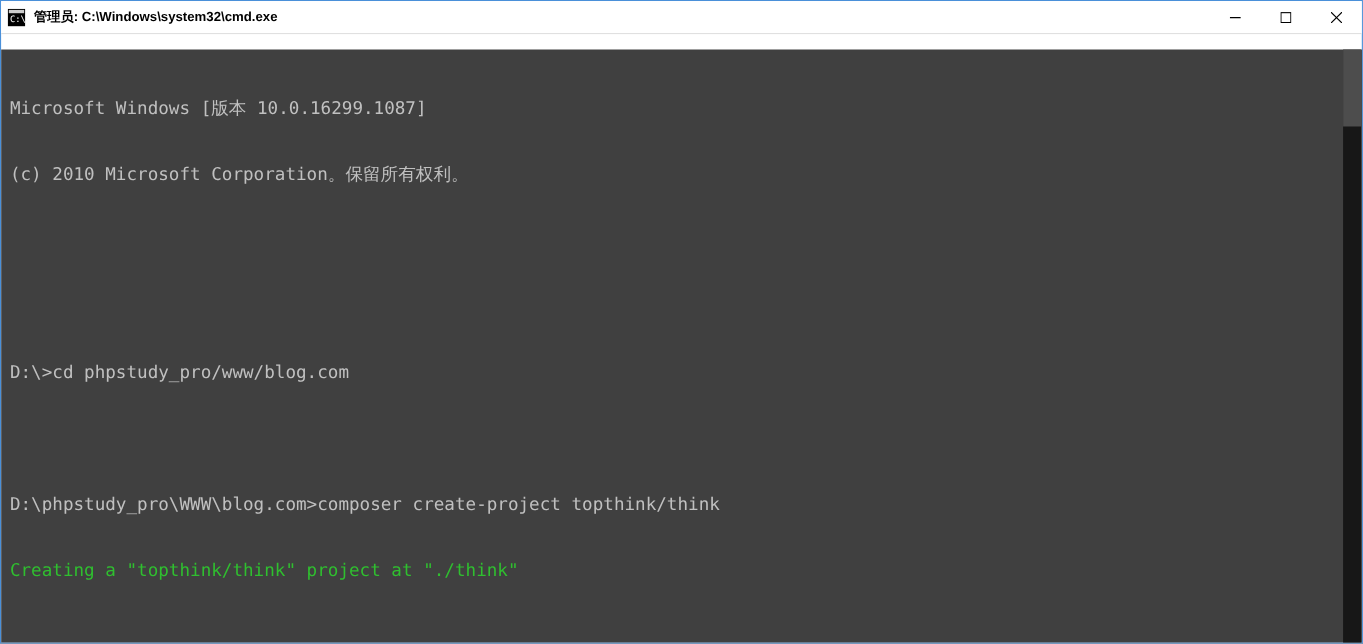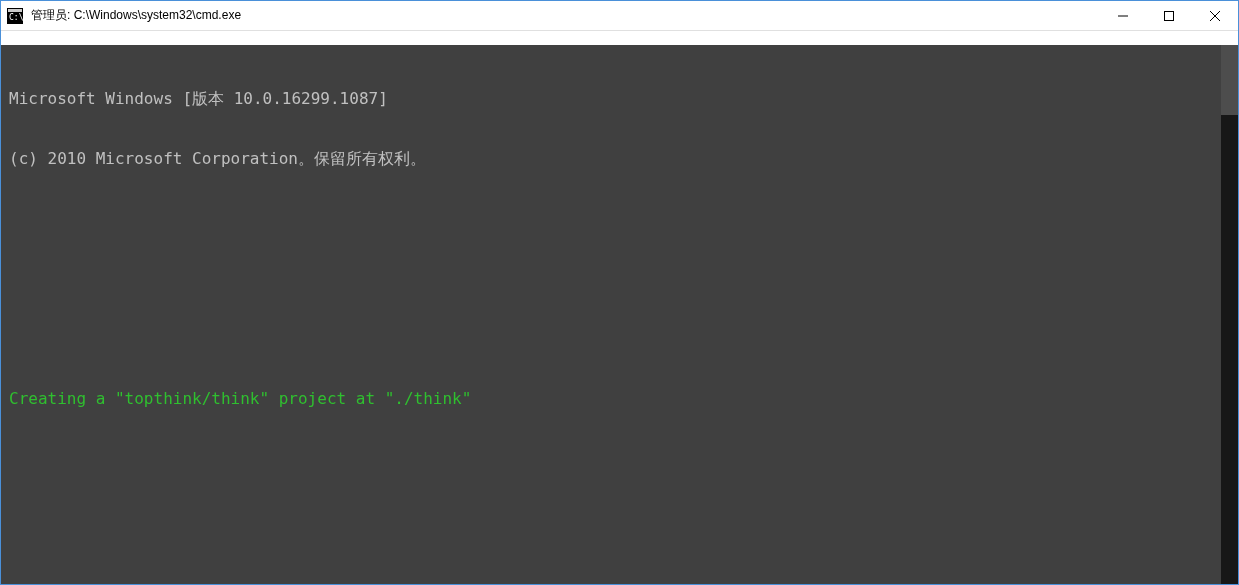--- a/index.html
+++ b/index.html
@@ -25,20 +25,21 @@
       display: inline-flex;
       align-items: center;
       justify-content: center;
     }
     .titlebar-icon svg { width: 16px; height: 16px; }
     .titlebar-title {
       font-size: 12px;
       color: #000;
       flex: 1;
       padding-left: 2px;
+      font-weight: bold;
     }
     .window-controls {
       display: flex;
       height: 100%;
     }
     .win-btn {
       width: 46px;
       height: 30px;
       display: flex;
       align-items: center;
@@ -115,21 +116,23 @@
     </div>
   </div>
 </div>
 
 <div class="terminal">
   <div class="terminal-inner">
     <span class="ln gray">Microsoft Windows [版本 10.0.16299.1087]</span>
     <span class="ln gray">(c) 2010 Microsoft Corporation。保留所有权利。</span>
     <span class="ln blank"></span>
     <span class="ln blank"></span>
+    <span class="ln"><span class="gray">D:\&gt;</span><span class="gray">cd phpstudy_pro/www/blog.com</span></span>
     <span class="ln blank"></span>
+    <span class="ln"><span class="gray">D:\phpstudy_pro\WWW\blog.com&gt;</span><span class="gray">composer create-project topthink/think</span></span>
     <span class="ln green">Creating a "topthink/think" project at "./think"</span>
     
     
     
     
     
     
     
     
     

